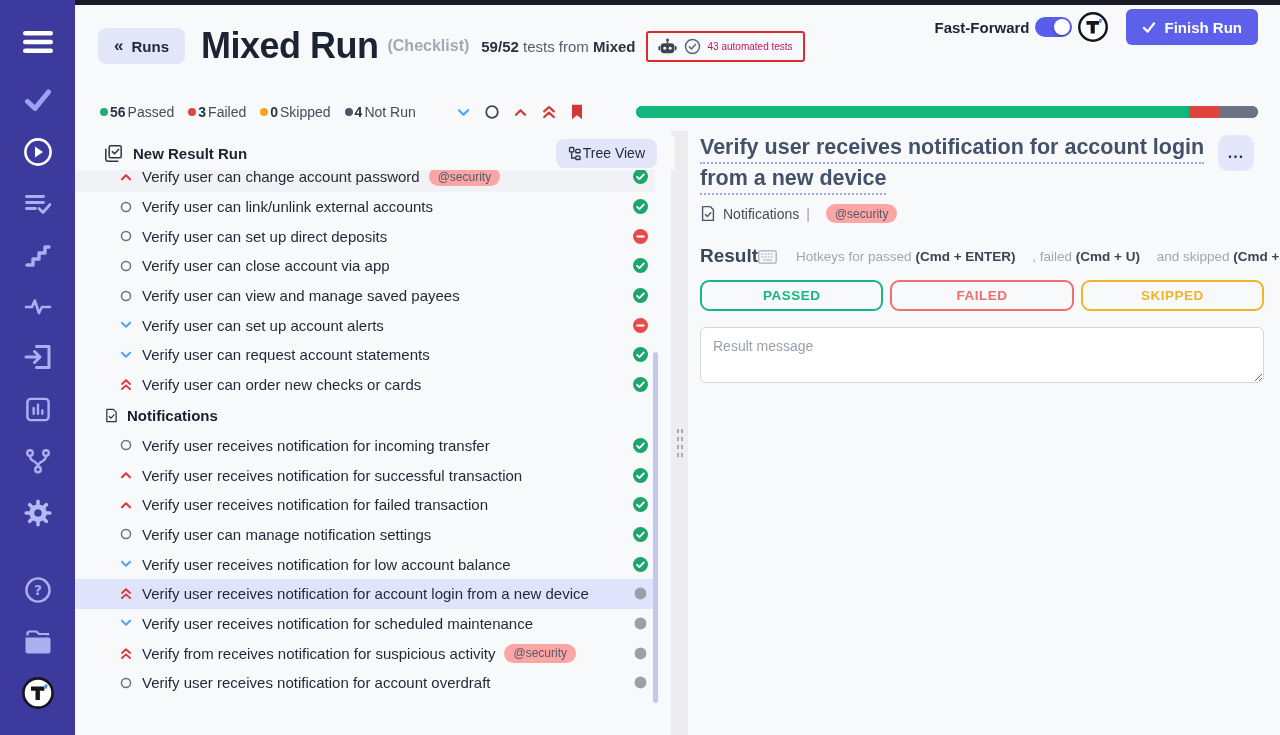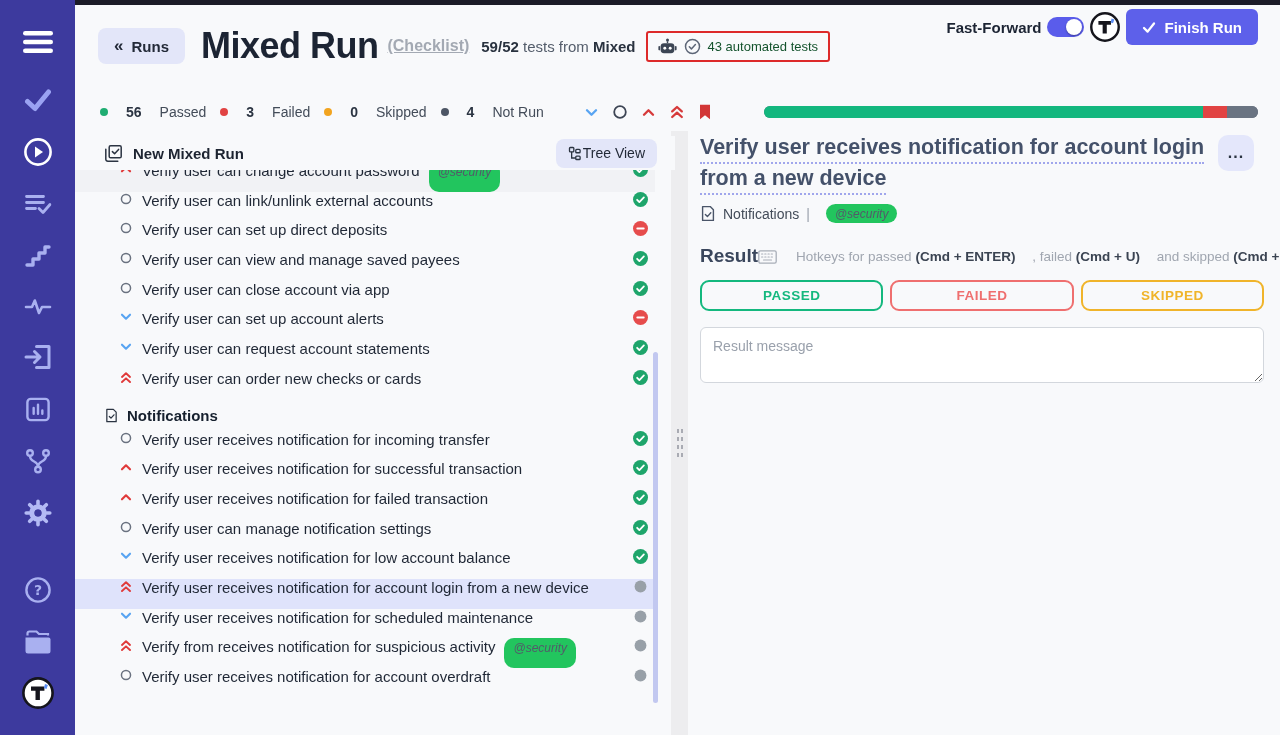--- a/index.html
+++ b/index.html
@@ -10,54 +10,54 @@
   .sidebar { position:absolute; left:0; top:0; width:75px; height:735px; background:#3d3a9e; z-index:30; }
   .sb-icon { position:absolute; left:50%; transform:translateX(-50%); display:flex; align-items:center; justify-content:center; cursor:pointer; }
   .topstrip { position:absolute; left:75px; top:0; right:0; height:5px; background:#1b1b27; }
 
   
   .header { position:absolute; left:75px; top:5px; right:0; height:90px; }
   .header-left { position:absolute; left:23px; top:20px; display:flex; align-items:center; }
   .runs-btn { height:36px; background:#e3e6f9; border:none; border-radius:8px; padding:0 16px; display:flex; align-items:center; gap:8px; font-family:inherit; font-size:15px; font-weight:700; color:#232a38; cursor:pointer; }
   .runs-btn .laquo { font-size:17px; font-weight:700; }
   .page-title { margin-left:16px; font-size:36px; font-weight:800; color:#1c2433; letter-spacing:-0.5px; }
-  .page-subtitle { margin-left:9px; font-size:16px; font-weight:700; color:#a3a9b3;text-decoration:underline; }
+  .page-subtitle { margin-left:9px; font-size:16px; font-weight:700; color:#a3a9b3; }
   .tests-count-wrap { margin-left:12px; font-size:15px; color:#545d6b; white-space:pre; }
   .tests-count-wrap b { color:#29323f; }
   .auto-badge { margin-left:10px; border:2px solid #dd2a2a; border-radius:3px; padding:5px 10px; display:flex; align-items:center; gap:7px; }
-  .auto-badge .txt { font-size:13px; color:#14532d; }
+  .auto-badge .txt { font-size:10px; color:#be185d; }
   .header-right { position:absolute; right:22px; top:4px; display:flex; align-items:center; gap:5px; }
   .ff-label { font-size:15px; font-weight:700; color:#1c2433; }
   .toggle { width:37px; height:20px; background:#5a5ceb; border-radius:10px; position:relative; cursor:pointer; }
   .toggle .knob { position:absolute; right:2px; top:2px; width:16px; height:16px; border-radius:50%; background:#fff; box-shadow:0 1px 2px rgba(0,0,0,.35); }
   .hdr-logo { width:32px; height:32px; cursor:pointer; }
-  .finish-btn { height:36px; background:#5d60ea; border:none; border-radius:6px; padding:0 16px; display:flex; align-items:center; gap:9px; color:#fff; font-family:inherit; font-size:15px; font-weight:700; cursor:pointer; }
+  .finish-btn { height:36px; background:#5d60ea; border:none; border-radius:6px; padding:0 16px; display:flex; align-items:center; gap:9px; color:#fff; font-family:inherit; font-size:15px; font-weight:700; cursor:pointer;margin-left:12px; }
 
   
   .statsbar { position:absolute; left:75px; top:96px; right:0; height:32px; display:flex; align-items:center; padding:0 22px 0 25px; }
-  .stat { display:flex; align-items:center; gap:18px; margin-right:14px; font-size:14px; color:#434c59; white-space:nowrap; }
+  .stat { display:flex; align-items:center; gap:2px; margin-right:14px; font-size:14px; color:#434c59; white-space:nowrap; }
   .stat .dot { width:8px; height:8px; border-radius:50%; }
   .stat b { color:#2b3442; }
   .filter-icons { display:flex; align-items:center; gap:13px; margin-left:40px; }
   .filter-icons > span { display:flex; cursor:pointer; }
   .progressbar { flex:1; margin-left:52px; height:12px; border-radius:6px; overflow:hidden; background:#6a7482; display:flex; }
   .progressbar .seg { height:100%; }
 
   
   .list-panel { position:absolute; left:75px; top:136px; width:600px; bottom:0; }
   .list-header { position:relative; z-index:5; height:34px; background:#f8f9fb; display:flex; align-items:center; padding:0 18px 0 29px; }
   .list-title { margin-left:10px; font-size:15px; font-weight:700; color:#1d2431; }
   .treeview-btn { margin-left:auto; height:29px; background:#e3e6f9; border:none; border-radius:8px; padding:0 12px; display:flex; align-items:center; gap:0; font-family:inherit; font-size:14px; color:#232a38; cursor:pointer; }
   .rows { position:absolute; top:34px; left:0; right:20px; bottom:30px; overflow:hidden; }
-  .test-row { height:29.7px; display:flex; padding:0 7px 0 43px; cursor:pointer; }
+  .test-row { height:29.7px; display:flex; align-items:center; padding:0 7px 0 43px; cursor:pointer; }
   .test-row.cut { margin-top:-8px; background:#f1f2f5; }
   .test-row.selected { background:#dfe3fb; }
   .p-icon { width:15px; display:flex; justify-content:center; flex:none; }
   .row-label { margin-left:9px; font-size:15px; color:#1f2735; white-space:nowrap; }
-  .tag-pill { margin-left:9px; font-size:12px; color:#525b69; background:#22c55e; border-radius:10px; padding:2.5px 9px; white-space:nowrap;font-style:italic; }
+  .tag-pill { margin-left:9px; font-size:12px; color:#525b69; background:#fca5a5; border-radius:10px; padding:2.5px 9px; white-space:nowrap; }
   .status { margin-left:auto; display:flex; flex:none; }
   .section-row { height:31px; display:flex; align-items:center; padding:0 7px 0 29px; cursor:pointer; }
   .sec-label { margin-left:8px; font-size:15px; font-weight:700; color:#16202e; }
   .v-scrollbar { position:absolute; left:653px; top:352px; width:5px; height:351px; background:#c2c8f0; border-radius:3px; cursor:pointer; }
   .panel-resizer { position:absolute; left:671px; top:131px; width:17px; bottom:0; background:#ededef; cursor:col-resize; }
   .panel-resizer .grip { position:absolute; left:50%; top:296px; transform:translateX(-50%); width:8px; height:34px; background-image:radial-gradient(#a9abb3 1.1px, transparent 1.2px); background-size:4px 8px; }
 
   
   .detail-panel { position:absolute; left:700px; top:132px; right:16px; }
   .more-btn { position:absolute; right:10px; top:3px; width:36px; height:36px; background:#e4e7fb; border:none; border-radius:10px; font-size:16px; font-weight:700; color:#2b3442; letter-spacing:1px; cursor:pointer; line-height:10px; }
@@ -297,21 +297,21 @@
     <div class="list-header">
       <span style="display:flex">
           <svg width="19" height="19" viewBox="0 0 19 19">
             <g stroke="#2b3442" stroke-width="1.5" fill="none" stroke-linejoin="round">
               <rect x="5.2" y="1.8" width="12" height="12" rx="1.4"></rect>
               <path d="M8.4 7.6l2.2 2.2 4-4.4" stroke-linecap="round"></path>
               <path d="M1.8 5.2v10a2 2 0 002 2h10" stroke-linecap="round"></path>
             </g>
           </svg>
         </span>
-      <span class="list-title">New Mixed Run</span>
+      <span class="list-title">New Result Run</span>
       <button class="treeview-btn">
         <span style="display:flex">
             <svg width="15" height="15" viewBox="0 0 16 16">
               <g stroke="#2b3442" stroke-width="1.4" fill="none">
                 <rect x="1.6" y="1.6" width="4.6" height="4.6" rx="0.9"></rect>
                 <path d="M3.9 6.2v6.6h4.4"></path>
                 <rect x="8.3" y="3.6" width="4.6" height="3.6" rx="0.9"></rect>
                 <rect x="8.3" y="10.8" width="4.6" height="3.6" rx="0.9"></rect>
               </g>
             </svg>
@@ -362,35 +362,35 @@
               <path d="M4.6 8h6.8" stroke="#fff" stroke-width="2.1" stroke-linecap="round"></path>
             </svg>
           </span>
         </div>
         <div class="test-row">
           <span class="p-icon">
             <svg width="14" height="14" viewBox="0 0 16 16">
               <circle cx="8" cy="8" r="5.2" fill="none" stroke="#6a7280" stroke-width="1.7"></circle>
             </svg>
           </span>
+          <span class="row-label">Verify user can close account via app</span>
+          <span class="status">
+            <svg width="15" height="15" viewBox="0 0 16 16">
+              <circle cx="8" cy="8" r="8" fill="#1ea56b"></circle>
+              <path d="M4.4 8.3l2.4 2.4 4.8-4.9" stroke="#fff" stroke-width="1.9" fill="none" stroke-linecap="round" stroke-linejoin="round"></path>
+            </svg>
+          </span>
+        </div>
+        <div class="test-row">
+          <span class="p-icon">
+            <svg width="14" height="14" viewBox="0 0 16 16">
+              <circle cx="8" cy="8" r="5.2" fill="none" stroke="#6a7280" stroke-width="1.7"></circle>
+            </svg>
+          </span>
           <span class="row-label">Verify user can view and manage saved payees</span>
-          <span class="status">
-            <svg width="15" height="15" viewBox="0 0 16 16">
-              <circle cx="8" cy="8" r="8" fill="#1ea56b"></circle>
-              <path d="M4.4 8.3l2.4 2.4 4.8-4.9" stroke="#fff" stroke-width="1.9" fill="none" stroke-linecap="round" stroke-linejoin="round"></path>
-            </svg>
-          </span>
-        </div>
-        <div class="test-row">
-          <span class="p-icon">
-            <svg width="14" height="14" viewBox="0 0 16 16">
-              <circle cx="8" cy="8" r="5.2" fill="none" stroke="#6a7280" stroke-width="1.7"></circle>
-            </svg>
-          </span>
-          <span class="row-label">Verify user can close account via app</span>
           <span class="status">
             <svg width="15" height="15" viewBox="0 0 16 16">
               <circle cx="8" cy="8" r="8" fill="#1ea56b"></circle>
               <path d="M4.4 8.3l2.4 2.4 4.8-4.9" stroke="#fff" stroke-width="1.9" fill="none" stroke-linecap="round" stroke-linejoin="round"></path>
             </svg>
           </span>
         </div>
         <div class="test-row">
           <span class="p-icon">
             <svg width="14" height="14" viewBox="0 0 16 16">

